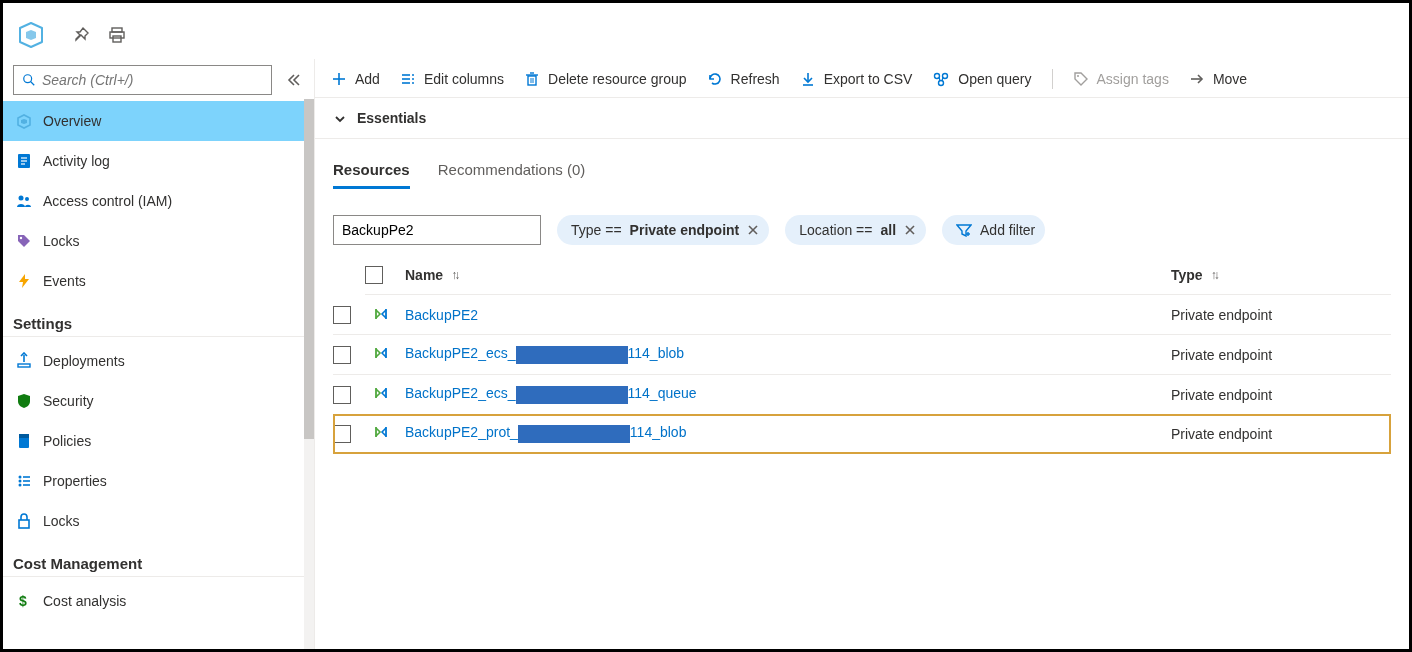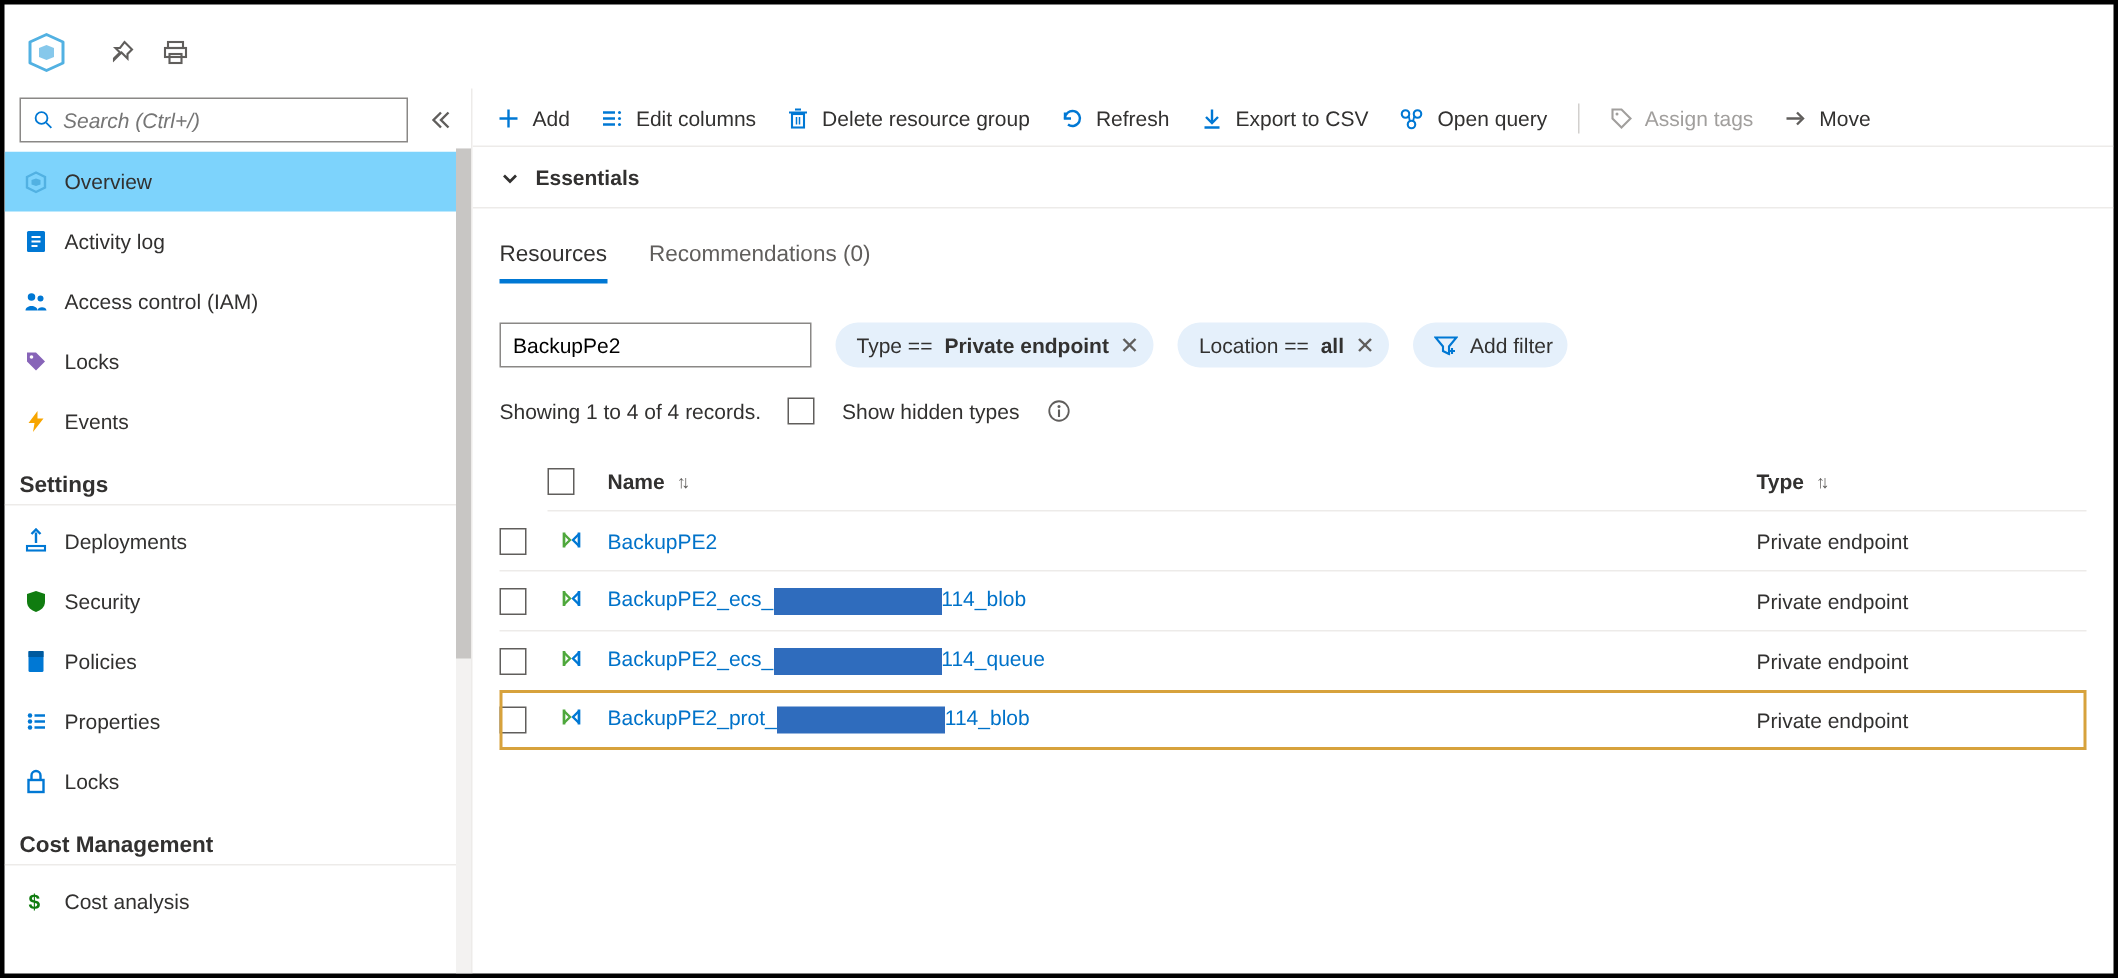--- a/index.html
+++ b/index.html
@@ -41,21 +41,21 @@
 .tb-btn.disabled { color: #a19f9d; cursor: default; }
 .tb-btn.disabled .tb-icon { color: #a19f9d; }
 .tb-sep { width: 1px; height: 20px; background: #d2d0ce; }
 
 
 .essentials { display: flex; align-items: flex-end; padding: 12px 18px; gap: 10px; border-bottom: 1px solid #edebe9; cursor: pointer; }
 .essentials-label { font-weight: 600; }
 
 
 .tabs { display: flex; gap: 28px; padding: 22px 18px 0 18px; }
-.tab { font-size: 15px; font-weight: 400; padding-bottom: 8px; cursor: pointer; color: #323130; border-bottom: 3px solid transparent; }
+.tab { font-size: 15px; font-weight: 700; padding-bottom: 8px; cursor: pointer; color: #323130; border-bottom: 3px solid transparent; }
 .tab.active { border-bottom-color: #0078d4; }
 .tab.inactive { font-weight: 400; color: #605e5c; }
 
 
 .filters { display: flex; align-items: center; padding: 26px 18px 10px 18px; gap: 16px; flex-wrap: wrap; }
 .filter-input { width: 208px; height: 30px; border: 1px solid #8a8886; padding: 0 8px; font-size: 14px; outline: none; }
 .pill { display: inline-flex; align-items: center; background: #e5f0fb; border-radius: 16px; height: 30px; padding: 0 10px 0 14px; gap: 8px; font-size: 14px; cursor: pointer; }
 .pill strong { font-weight: 700; }
 .pill .close { color: #605e5c; cursor: pointer; }
 .pill.add .tb-icon { color: #0078d4; }
@@ -375,32 +375,20 @@
               <svg width="16" height="14" viewBox="0 0 16 14">
                 <path d="M1 2 L15 2 L10 8 L10 13 L6 11 L6 8 Z" fill="none" stroke="#0078d4" stroke-width="1.4"></path>
                 <line x1="12" y1="9" x2="12" y2="13" stroke="#0078d4" stroke-width="1.4"></line>
                 <line x1="10" y1="11" x2="14" y2="11" stroke="#0078d4" stroke-width="1.4"></line>
               </svg>
             </span>
           <span>Add filter</span>
         </div>
       </div>
 
-      <div class="records-line">
-        <span>Showing 1 to 4 of 4 records.</span>
-        <span class="chk"></span>
-        <span>Show hidden types</span>
-        <span class="info-icon">
-            <svg width="16" height="16" viewBox="0 0 16 16">
-              <circle cx="8" cy="8" r="6.5" fill="none" stroke="#605e5c" stroke-width="1.2"></circle>
-              <circle cx="8" cy="5" r="1" fill="#605e5c"></circle>
-              <line x1="8" y1="7" x2="8" y2="12" stroke="#605e5c" stroke-width="1.4"></line>
-            </svg>
-          </span>
-      </div>
 
       <div class="tbl">
         <div class="tbl-head">
           <div class="col-chk">
               <span class="chk"></span>
             </div>
           <div class="col-name">
             <span>Name</span>
             <span class="sort-icons">↑↓</span>
           </div>

